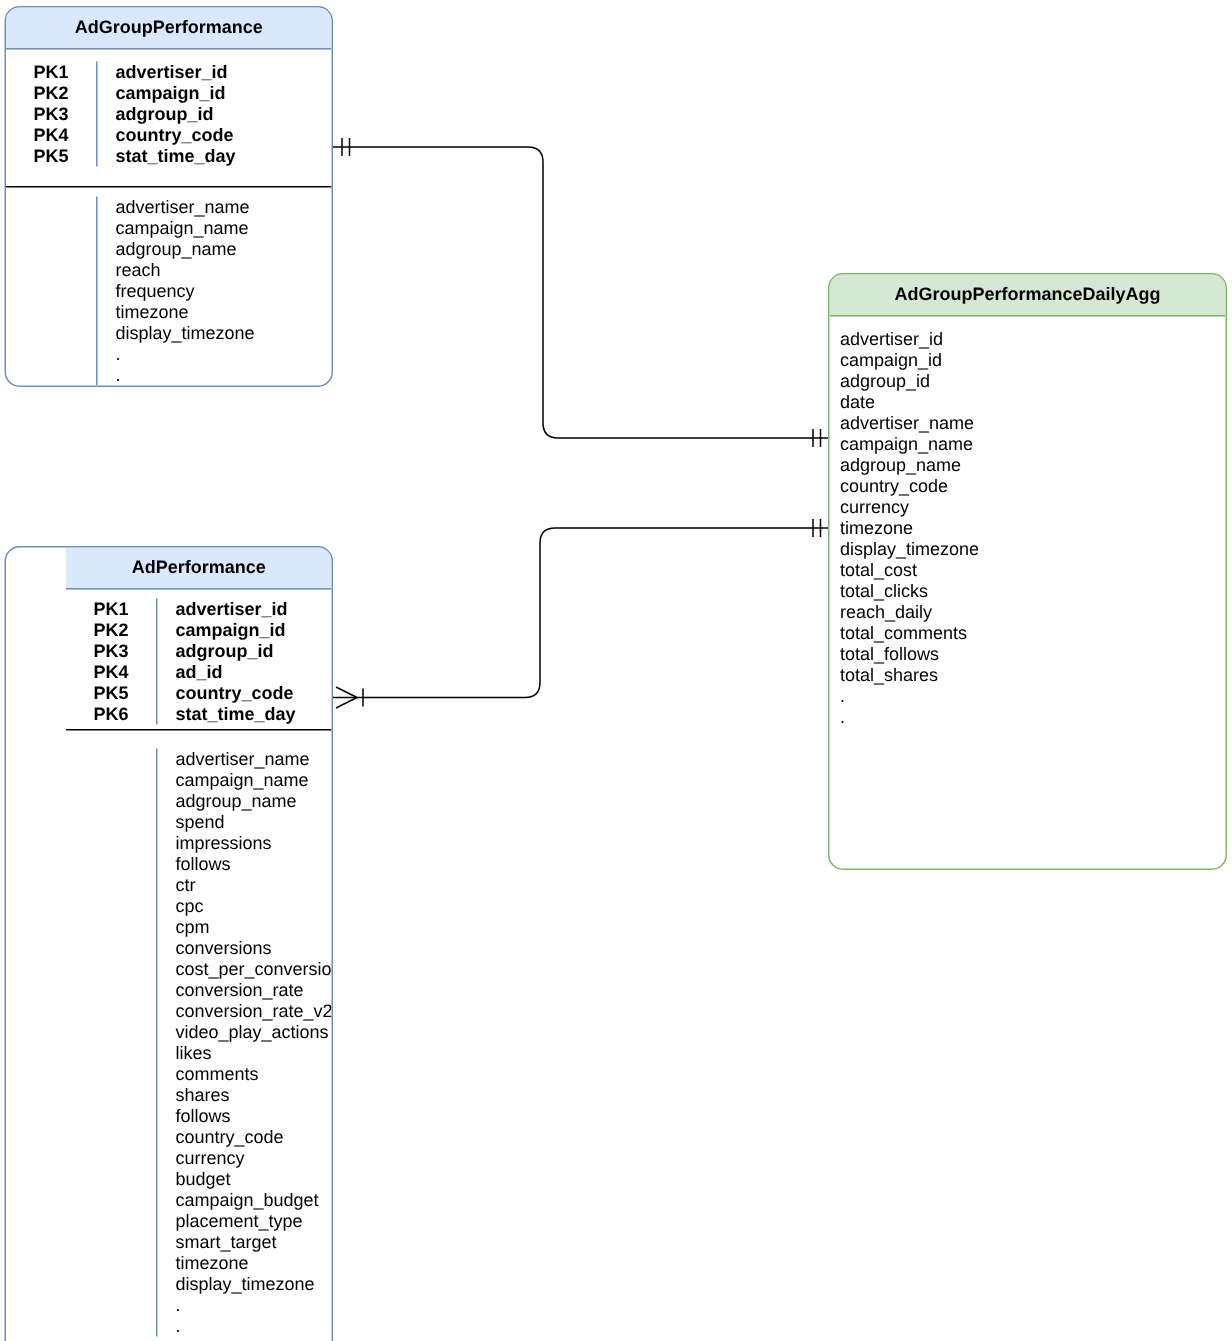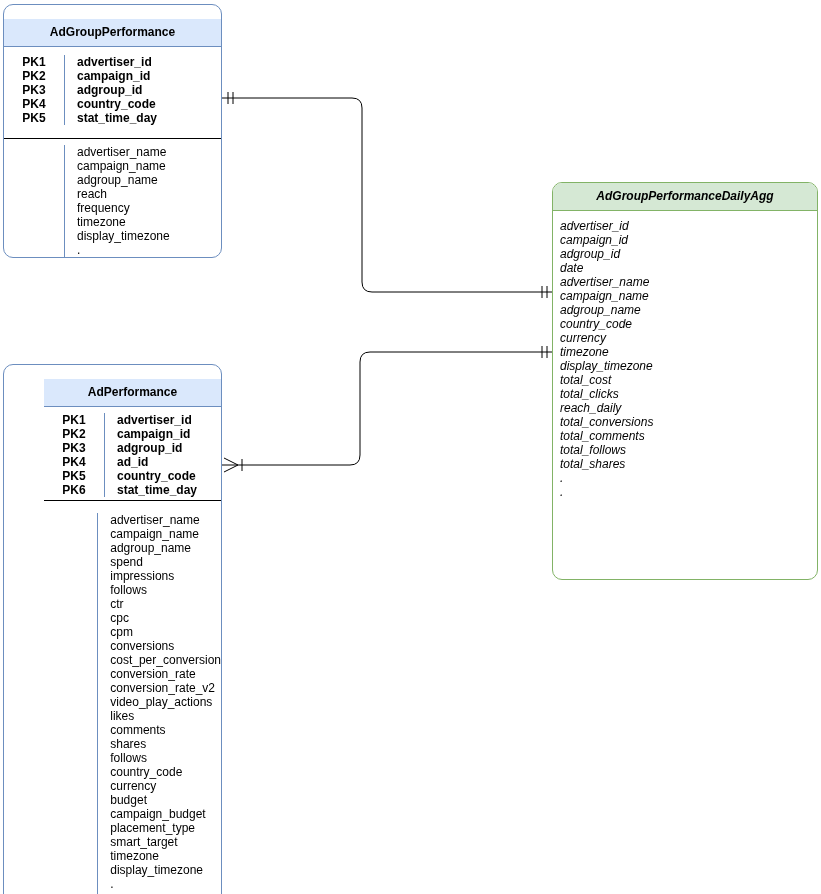--- a/index.html
+++ b/index.html
@@ -32,45 +32,45 @@
   .entity.blue  { border: 1px solid #6c8ebf; }
   .entity.green { border: 1px solid #82b366; }
 
   .entity-title {
     height: 27px;
     line-height: 27px;
     text-align: center;
     font-weight: bold;
     font-size: 12px;
   }
-  .entity.blue  .entity-title { background: #dae8fc; border-bottom: 1px solid #6c8ebf; margin-top: 14px; }
+  .entity.blue  .entity-title { background: #dae8fc; border-bottom: 1px solid #6c8ebf; }
   .entity.green .entity-title { background: #d5e8d4; border-bottom: 1px solid #82b366; }
 
-  .section { display: flex; align-items: stretch; justify-content: flex-end; }
+  .section { display: flex; align-items: stretch; }
   .keycol {
     width: 60px;
     flex: none;
     text-align: center;
     font-weight: bold;
   }
   .entity.blue .keycol { border-right: 1px solid #6c8ebf; }
   .fieldcol { flex: 1; padding-left: 12px; }
   .row { height: 14px; line-height: 14px; white-space: nowrap; }
   .bold .row { font-weight: bold; }
 
   
   #entity-1 { left: 3px;  top: 4px;   width: 219px; height: 254px; }
   #entity-1 .sec-pk   { padding: 8px 0 13px; }
   #entity-1 .sec-attr { border-top: 1px solid #000; padding: 6px 0 3px; }
 
   #entity-2 { left: 3px;  top: 364px; width: 219px; height: 558px; padding-left: 40px; }
   #entity-2 .sec-pk   { padding: 6px 0 0; }
   #entity-2 .sec-attr { border-top: 1px solid #000; padding: 12px 0 4px; margin-top: 3px; }
 
-  #entity-3 { left: 552px; top: 182px; width: 266px; height: 398px; font-style: italic; }
+  #entity-3 { left: 552px; top: 182px; width: 266px; height: 398px; }
   #entity-3 .sec-plain { padding: 8px 0 0; }
   #entity-3 .fieldcol { padding-left: 7px; }
 </style>
 </head>
 <body>
 
 <div class="canvas">
 
   <svg class="wires" viewBox="0 0 821 894" fill="none" stroke="#000000" stroke-width="1">
 
@@ -187,21 +187,20 @@
           <div class="row">advertiser_name</div>
           <div class="row">campaign_name</div>
           <div class="row">adgroup_name</div>
           <div class="row">country_code</div>
           <div class="row">currency</div>
           <div class="row">timezone</div>
           <div class="row">display_timezone</div>
           <div class="row">total_cost</div>
           <div class="row">total_clicks</div>
           <div class="row">reach_daily</div>
-          <div class="row">total_conversions</div>
           <div class="row">total_comments</div>
           <div class="row">total_follows</div>
           <div class="row">total_shares</div>
           <div class="row">.</div>
           <div class="row">.</div>
         </div>
     </div>
   </div>
 
 </div>

